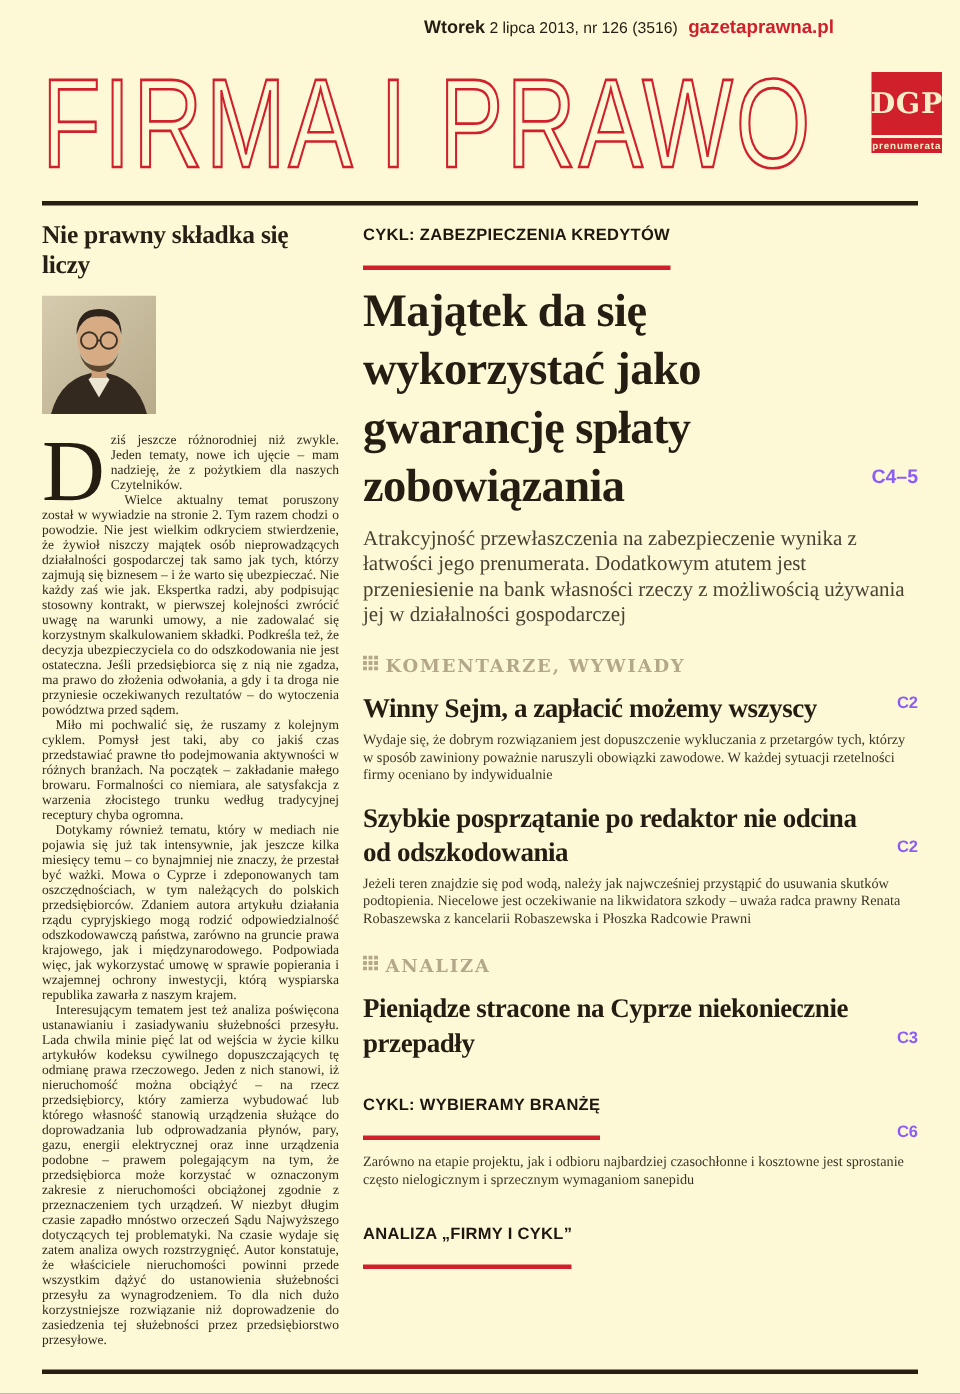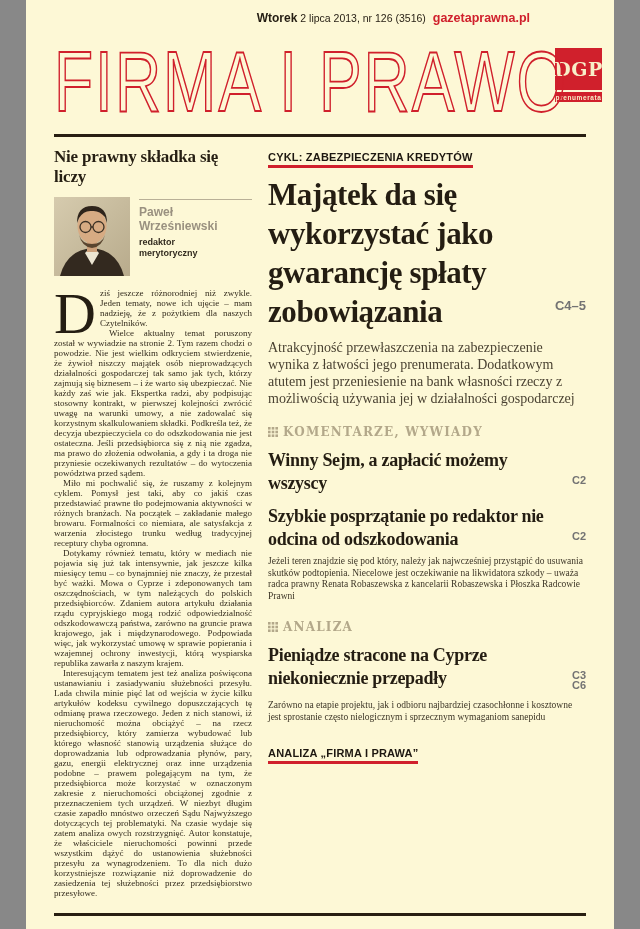--- a/index.html
+++ b/index.html
@@ -9,21 +9,21 @@
     --body:#332b1d;
     --sf:#3c3526;
     --sflg:#4a4232;
     --tan:#b3a88a;
     --name:#9a9180;
     --rule:#281f12;
   }
   *{margin:0;padding:0;box-sizing:border-box;}
   html,body{background:#888;}
   .page{
-    position:relative;width:588px;height:929px;margin:0 auto;
+    position:relative;width:640px;height:929px;margin:0 auto;
     background:var(--bg);overflow:hidden;
     padding:0 28px;display:flex;flex-direction:column;
     font-family:"Liberation Serif",serif;color:var(--ink);
   }
   
   .masthead{flex:none;height:30px;position:relative;}
   .mast-text{
     position:absolute;top:11px;right:56px;
     font-family:"Liberation Sans",sans-serif;font-size:10.5px;color:#241d12;
     white-space:nowrap;
@@ -72,35 +72,35 @@
   .ed-body p + p{text-indent:9px;margin-top:0;}
   .dropcap{
     float:left;font-size:58px;line-height:48px;padding:2px 4px 0 0;
     font-family:"Liberation Serif",serif;color:#241d12;
   }
   
   .label-red{
     display:inline-block;
     font-family:"Liberation Sans",sans-serif;font-weight:bold;font-size:11px;
     letter-spacing:.2px;color:#1d1710;
-    border-bottom:3px solid var(--red);padding-bottom:2px;
+    border-bottom:3px solid var(--red);padding-bottom:14px;
   }
   .mt-label{margin-top:20px;}
   .h-xl{position:relative;margin-top:7px;font-size:31px;line-height:39px;letter-spacing:-.4px;color:#241d12;padding-right:44px;}
   .h-md{position:relative;margin-top:10px;font-size:18px;line-height:23px;letter-spacing:-.3px;color:#241d12;padding-right:34px;}
   .pagenum{
     position:absolute;right:0;bottom:3px;
-    font-family:"Liberation Sans",sans-serif;font-weight:bold;font-size:11px;color:#737373;
+    font-family:"Liberation Sans",sans-serif;font-weight:bold;font-size:11px;color:#8b5cf6;
     letter-spacing:0;
   }
   .h-xl .pagenum{font-size:13px;bottom:6px;}
   .sf-lg{margin-top:8px;font-size:14px;line-height:17px;color:var(--sflg);}
   .sf{margin-top:5px;font-size:9.5px;line-height:11.5px;color:var(--sf);}
   .section{
-    margin-top:18px;display:flex;align-items:center;gap:5px;
+    margin-top:18px;display:flex;gap:5px;
     font-family:"DejaVu Serif",serif;font-weight:bold;font-size:12px;
     letter-spacing:1.2px;color:var(--tan);
   }
   .grid-icon{flex:none;display:block;}
   
   .bottom-rule{flex:none;height:3px;background:var(--rule);margin-bottom:13px;}
 </style>
 </head>
 <body>
 
@@ -140,24 +140,20 @@
           <path d="M6 79 Q13 53 38 51 Q63 53 70 79 Z" fill="#33291f"></path>
           <path d="M31 56 L38 68 L45 56 L42 53 L34 53 Z" fill="#ece5d2"></path>
           <rect x="33" y="44" width="10" height="11" fill="#cda07a"></rect>
           <ellipse cx="38" cy="29" rx="14.5" ry="17.5" fill="#d7ab83"></ellipse>
           <path d="M23 26 Q23 9 38 9 Q53 9 53 26 L51 20 Q45 13 38 14 Q30 13 25 21 Z" fill="#2e241b"></path>
           <path d="M25 38 Q28 50 38 51 Q48 50 51 38 Q48 47 38 47 Q28 47 25 38 Z" fill="#5a452f"></path>
           <circle cx="31.5" cy="30" r="5.5" fill="none" stroke="#3c3125" stroke-width="1.3"></circle>
           <circle cx="44.5" cy="30" r="5.5" fill="none" stroke="#3c3125" stroke-width="1.3"></circle>
           <line x1="37" y1="30" x2="39" y2="30" stroke="#3c3125" stroke-width="1.3"></line>
         </svg>
-        <div class="author-info">
-          <div class="author-name">Paweł Wrześniewski</div>
-          <div class="author-role">redaktor merytoryczny</div>
-        </div>
       </div>
 
       <div class="ed-body">
         <p><span class="dropcap">D</span><span>ziś jeszcze różnorodniej niż zwykle. Jeden tematy, nowe ich ujęcie – mam nadzieję, że z pożytkiem dla naszych Czytelników.</span></p>
         <p>Wielce aktualny temat poruszony został w wywiadzie na stronie 2. Tym razem chodzi o powodzie. Nie jest wielkim odkryciem stwierdzenie, że żywioł niszczy majątek osób nieprowadzących działalności gospodarczej tak samo jak tych, którzy zajmują się biznesem – i że warto się ubezpieczać. Nie każdy zaś wie jak. Ekspertka radzi, aby podpisując stosowny kontrakt, w pierwszej kolejności zwrócić uwagę na warunki umowy, a nie zadowalać się korzystnym skalkulowaniem składki. Podkreśla też, że decyzja ubezpieczyciela co do odszkodowania nie jest ostateczna. Jeśli przedsiębiorca się z nią nie zgadza, ma prawo do złożenia odwołania, a gdy i ta droga nie przyniesie oczekiwanych rezultatów – do wytoczenia powództwa przed sądem.</p>
         <p>Miło mi pochwalić się, że ruszamy z kolejnym cyklem. Pomysł jest taki, aby co jakiś czas przedstawiać prawne tło podejmowania aktywności w różnych branżach. Na początek – zakładanie małego browaru. Formalności co niemiara, ale satysfakcja z warzenia złocistego trunku według tradycyjnej receptury chyba ogromna.</p>
         <p>Dotykamy również tematu, który w mediach nie pojawia się już tak intensywnie, jak jeszcze kilka miesięcy temu – co bynajmniej nie znaczy, że przestał być ważki. Mowa o Cyprze i zdeponowanych tam oszczędnościach, w tym należących do polskich przedsiębiorców. Zdaniem autora artykułu działania rządu cypryjskiego mogą rodzić odpowiedzialność odszkodowawczą państwa, zarówno na gruncie prawa krajowego, jak i międzynarodowego. Podpowiada więc, jak wykorzystać umowę w sprawie popierania i wzajemnej ochrony inwestycji, którą wyspiarska republika zawarła z naszym krajem.</p>
         <p>Interesującym tematem jest też analiza poświęcona ustanawianiu i zasiadywaniu służebności przesyłu. Lada chwila minie pięć lat od wejścia w życie kilku artykułów kodeksu cywilnego dopuszczających tę odmianę prawa rzeczowego. Jeden z nich stanowi, iż nieruchomość można obciążyć – na rzecz przedsiębiorcy, który zamierza wybudować lub którego własność stanowią urządzenia służące do doprowadzania lub odprowadzania płynów, pary, gazu, energii elektrycznej oraz inne urządzenia podobne – prawem polegającym na tym, że przedsiębiorca może korzystać w oznaczonym zakresie z nieruchomości obciążonej zgodnie z przeznaczeniem tych urządzeń. W niezbyt długim czasie zapadło mnóstwo orzeczeń Sądu Najwyższego dotyczących tej problematyki. Na czasie wydaje się zatem analiza owych rozstrzygnięć. Autor konstatuje, że właściciele nieruchomości powinni przede wszystkim dążyć do ustanowienia służebności przesyłu za wynagrodzeniem. To dla nich dużo korzystniejsze rozwiązanie niż doprowadzenie do zasiedzenia tej służebności przez przedsiębiorstwo przesyłowe.</p>
       </div>
     </aside>
@@ -187,26 +183,27 @@
               <rect x="7.4" y="7.4" width="2.6" height="2.6"></rect>
             </g>
           </svg>
         <span>KOMENTARZE, WYWIADY</span>
       </div>
 
       <h3 class="h-md">
         <span>Winny Sejm, a zapłacić możemy wszyscy</span>
         <span class="pagenum">C2</span>
       </h3>
+      <p class="sf">Wydaje się, że dobrym rozwiązaniem jest dopuszczenie wykluczania z przetargów tych, którzy w sposób zawiniony poważnie naruszyli obowiązki zawodowe. W każdej sytuacji rzetelności firmy oceniano by indywidualnie</p>
 
       <h3 class="h-md">
         <span>Szybkie posprzątanie po redaktor nie odcina od odszkodowania</span>
         <span class="pagenum">C2</span>
       </h3>
-      <p class="sf">Jeżeli teren znajdzie się pod który, należy jak najwcześniej przystąpić do usuwania skutków podtopienia. Niecelowe jest oczekiwanie na likwidatora szkody – uważa radca prawny Renata Robaszewska z kancelarii Robaszewska i Płoszka Radcowie Prawni</p>
+      <p class="sf">Jeżeli teren znajdzie się pod wodą, należy jak najwcześniej przystąpić do usuwania skutków podtopienia. Niecelowe jest oczekiwanie na likwidatora szkody – uważa radca prawny Renata Robaszewska z kancelarii Robaszewska i Płoszka Radcowie Prawni</p>
 
       <div class="section">
         <svg class="grid-icon" width="10" height="10" viewBox="0 0 10 10">
             <g fill="#b3a88a">
               <rect x="0" y="0" width="2.6" height="2.6"></rect>
               <rect x="3.7" y="0" width="2.6" height="2.6"></rect>
               <rect x="7.4" y="0" width="2.6" height="2.6"></rect>
               <rect x="0" y="3.7" width="2.6" height="2.6"></rect>
               <rect x="3.7" y="3.7" width="2.6" height="2.6"></rect>
               <rect x="7.4" y="3.7" width="2.6" height="2.6"></rect>
@@ -216,25 +213,26 @@
             </g>
           </svg>
         <span>ANALIZA</span>
       </div>
 
       <h3 class="h-md">
         <span>Pieniądze stracone na Cyprze niekoniecznie przepadły</span>
         <span class="pagenum">C3</span>
       </h3>
 
+      <div class="mt-label"><span class="label-red">CYKL: WYBIERAMY BRANŻĘ</span></div>
 
       <h3 class="h-md">
         <span class="pagenum">C6</span>
       </h3>
       <p class="sf">Zarówno na etapie projektu, jak i odbioru najbardziej czasochłonne i kosztowne jest sprostanie często nielogicznym i sprzecznym wymaganiom sanepidu</p>
 
-      <div class="mt-label"><span class="label-red">ANALIZA „FIRMA I PRAWA”</span></div>
+      <div class="mt-label"><span class="label-red">ANALIZA „FIRMY I CYKL”</span></div>
 
     </main>
   </div>
 
   <div class="bottom-rule"></div>
 </div>
 
 </body></html>

